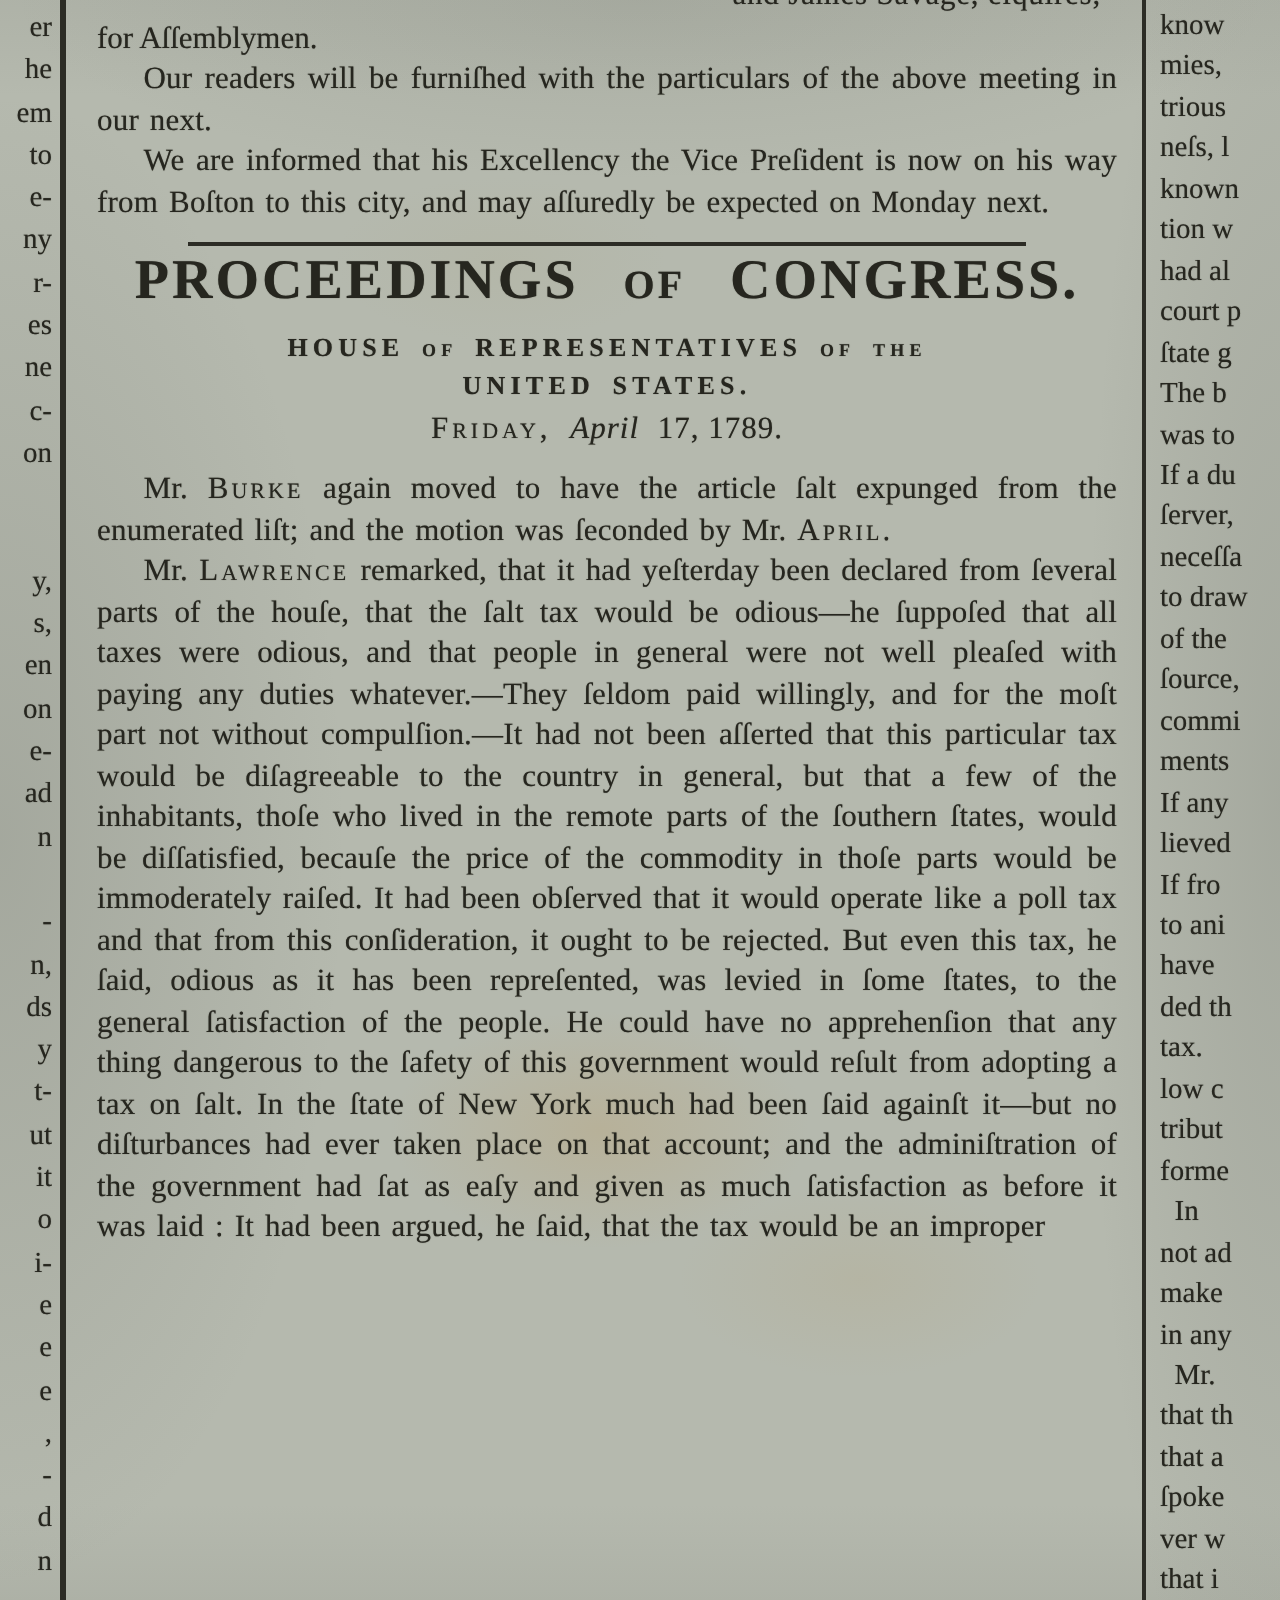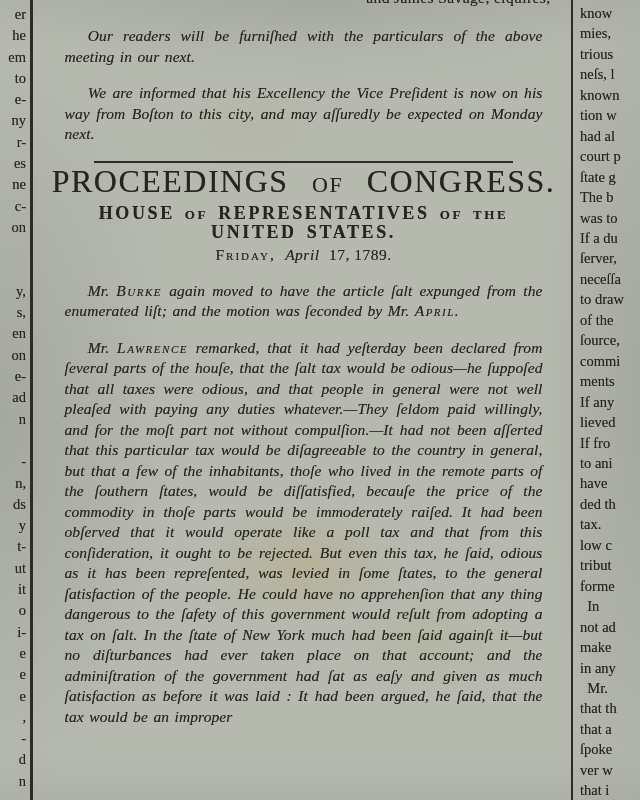--- a/index.html
+++ b/index.html
@@ -50,40 +50,39 @@
     overflow: hidden;
     white-space: pre;
   }
   .frag { overflow: hidden; }
 
   .cut-top { height: 10px; overflow: hidden; font-size: 15.5px; line-height: 20px; }
   .cut-top span { display: block; margin-top: -12px; text-align: right; padding-right: 8px; letter-spacing: .4px; }
   .cont-line { font-size: 15.5px; line-height: 20px; }
 
   .para {
-    margin: 16px;
+    margin: 0;
     text-indent: 1.5em;
     text-align: justify;
     font-size: 15.5px;
     line-height: 20.5px;
     word-spacing: 1.5px;
     letter-spacing: .1px;
-    font-style: italic;
   }
   .section-rule { height: 2px; background: var(--rule, #2c2c25); margin: 9px auto 4px; width: 82%; }
   .congress-title {
     font-variant: small-caps;
-    font-size: 32px; font-weight: 400;
+    font-size: 28px; font-weight: 700;
     letter-spacing: 1.5px; word-spacing: 14px;
     text-align: center; line-height: 28px;
     margin: 2px 0 9px;
   }
   .subtitle {
     font-variant: small-caps;
-    font-size: 18px; font-weight: 700;
+    font-size: 13px; font-weight: 700;
     letter-spacing: 2.6px; word-spacing: 3px;
     text-align: center; line-height: 19px;
     margin: 0;
   }
   .dateline { text-align: center; font-size: 15.5px; line-height: 20px; margin: 3px 0 10px; letter-spacing: .5px; }
   .dateline .day { font-variant: small-caps; letter-spacing: 2px; }
   .dateline .month { font-style: italic; margin: 0 5px; }
   .name-sc { font-variant: small-caps; letter-spacing: 1.5px; }
 </style>
 </head>
@@ -92,20 +91,21 @@
 <div class="page" style="--paper: #b5b9ae; --ink: #26261f; --rule: #2c2c25;">
 
   <div class="col-left" id="left-frags"><div class="frag">er</div><div class="frag">he</div><div class="frag">em</div><div class="frag">to</div><div class="frag">e-</div><div class="frag">ny</div><div class="frag">r-</div><div class="frag">es</div><div class="frag">ne</div><div class="frag">c-</div><div class="frag">on</div><div class="frag">&nbsp;</div><div class="frag">&nbsp;</div><div class="frag">y,</div><div class="frag">s,</div><div class="frag">en</div><div class="frag">on</div><div class="frag">e-</div><div class="frag">ad</div><div class="frag">n</div><div class="frag">&nbsp;</div><div class="frag">-</div><div class="frag">n,</div><div class="frag">ds</div><div class="frag">y</div><div class="frag">t-</div><div class="frag">ut</div><div class="frag">it</div><div class="frag">o</div><div class="frag">i-</div><div class="frag">e</div><div class="frag">e</div><div class="frag">e</div><div class="frag">,</div><div class="frag">-</div><div class="frag">d</div><div class="frag">n</div></div>
 
   <div class="vrule"></div>
 
   <div class="col-main">
     <div class="cut-top">
       <span>and James Savage, eſquires,</span>
     </div>
+    <div class="cont-line">for Aſſemblymen.</div>
 
     <div id="intro-paras">
         <p class="para">Our readers will be furniſhed with the particulars of the above meeting in our next.</p>
         <p class="para">We are informed that his Excellency the Vice Preſident is now on his way from Boſton to this city, and may aſſuredly be expected on Monday next.</p>
       </div>
 
     <div class="section-rule"></div>
 
     <h1 class="congress-title">PROCEEDINGS of CONGRESS.</h1>
     <h2 class="subtitle">HOUSE of REPRESENTATIVES of the</h2>

